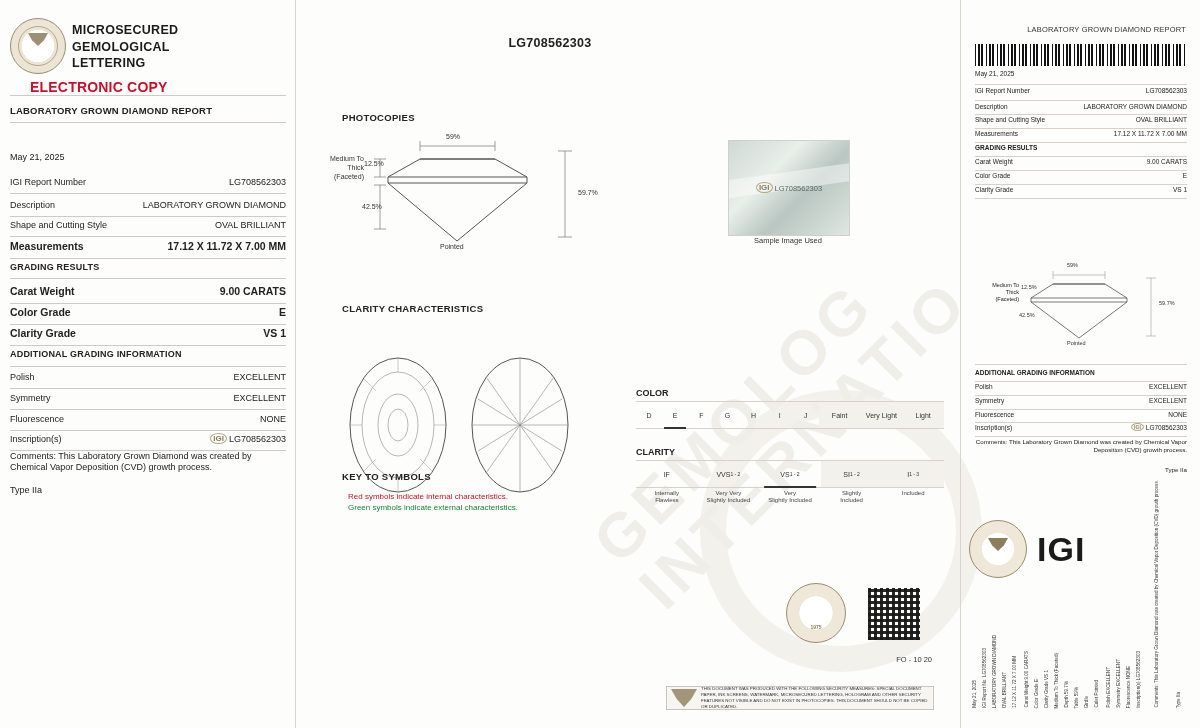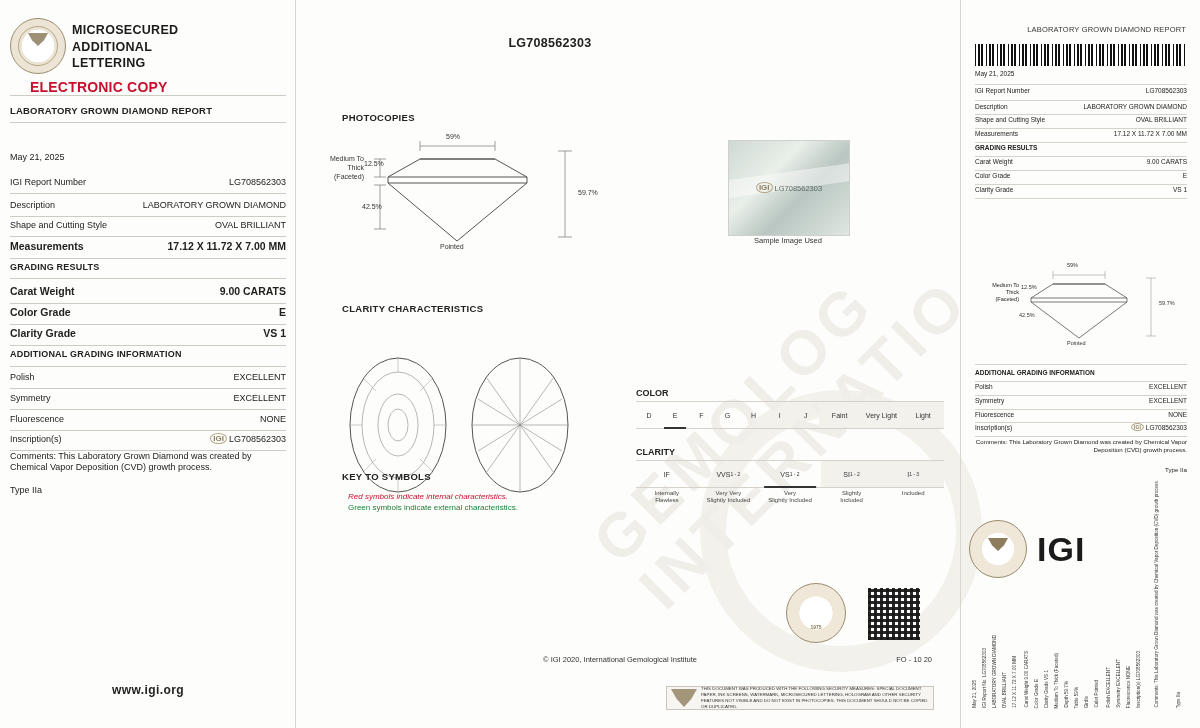--- a/index.html
+++ b/index.html
@@ -203,21 +203,21 @@
     font-size: 7px;
     text-align: right;
     line-height: 1.25;
     color: #333;
   }
 
   
   .plots { position: absolute; left: 40px; top: 355px; }
 
   .key-note { position: absolute; left: 48px; font-size: 8px; line-height: 1.35; }
-  .red { color: #c8102e; font-style: italic; }
+  .red { color: #c8102e; }
   .green { color: #1a7f37; }
 
   
   .sample-img {
     position: absolute;
     left: 428px; top: 140px;
     width: 120px; height: 94px;
     background:
       linear-gradient(135deg, #cfd9d4 0%, #e9efe9 35%, #b9c6c1 60%, #dfe7e2 100%);
     border: 1px solid #cfcfcf;
@@ -467,21 +467,21 @@
   <div class="wm-ring"></div>
   <div class="watermark">
     <div>GEMOLOG</div>
     <div>INTERNATIO</div>
   </div>
 
   <div class="left">
     <div class="logo-seal"></div>
     <div class="inst-name">
       <div>MICROSECURED</div>
-      <div>ADDITIONAL</div>
+      <div>GEMOLOGICAL</div>
       <div>LETTERING</div>
     </div>
     <div class="elec-copy">ELECTRONIC COPY</div>
     <div class="hr" style="top:95px"></div>
     <div class="left-title">LABORATORY GROWN DIAMOND REPORT</div>
     <div class="hr" style="top:122px"></div>
 
     <div class="l-date">May 21, 2025</div>
 
     <div class="row" style="top:177px">
@@ -543,21 +543,20 @@
     <div class="row" style="top:434px">
       <span class="k">Inscription(s)</span>
       <span class="v">
         <span class="insc-logo">IGI</span><span>LG708562303</span>
       </span>
     </div>
     <div class="hr" style="top:450px"></div>
     <div class="comment" style="top:451px">Comments: This Laboratory Grown Diamond was created by Chemical Vapor Deposition (CVD) growth process.</div>
     <div class="comment" style="top:485px">Type IIa</div>
 
-    <div class="site">www.igi.org</div>
   </div>
 
   <div class="mid">
     <div class="report-no">LG708562303</div>
 
     <div class="mid-h" style="left:42px; top:112px">PHOTOCOPIES</div>
 
     <div class="prop-wrap">
       <svg width="300" height="130" viewBox="0 0 300 130">
 
@@ -695,21 +694,20 @@
         <div class="sc">Slightly<br>Included</div>
         <div class="sc">Included</div>
       </div>
     </div>
 
     <div class="seal-small">
         <span>1975</span>
       </div>
     <div class="qr"></div>
 
-    <div class="copyright">© IGI 2020, International Gemological Institute</div>
     <div class="fo-code">FO - 10 20</div>
 
     <div class="secbar">
       <div class="logo"></div>
       <div class="txt">THIS DOCUMENT WAS PRODUCED WITH THE FOLLOWING SECURITY MEASURES: SPECIAL DOCUMENT PAPER, INK SCREENS, WATERMARK, MICROSECURED LETTERING, HOLOGRAM AND OTHER SECURITY FEATURES NOT VISIBLE AND DO NOT EXIST IN PHOTOCOPIES. THIS DOCUMENT SHOULD NOT BE COPIED OR DUPLICATED.</div>
     </div>
   </div>
 
   <div class="right">
     <div class="lab-head">LABORATORY GROWN DIAMOND REPORT</div>

